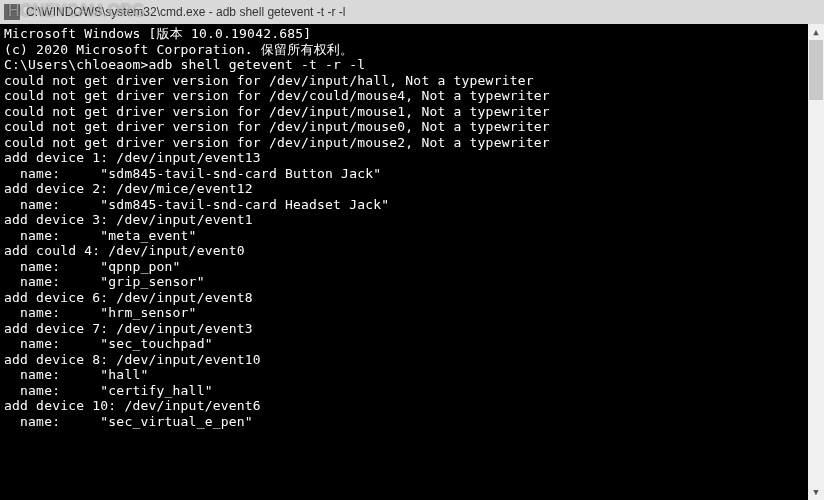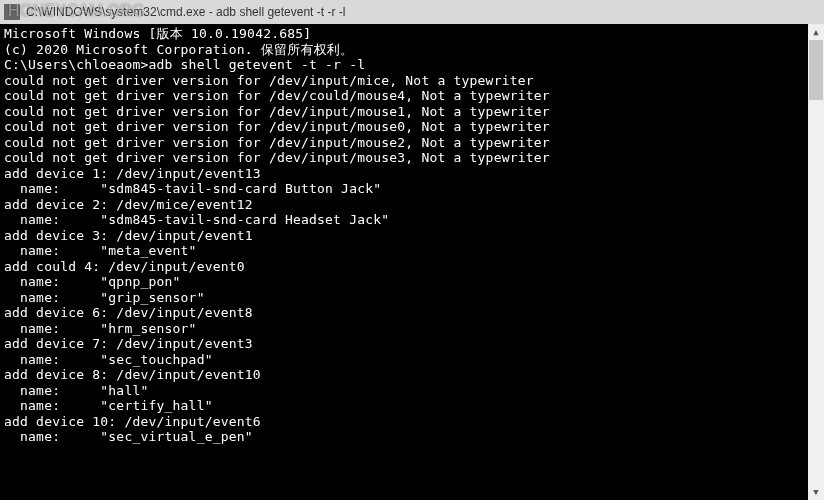--- a/index.html
+++ b/index.html
@@ -97,26 +97,25 @@
 <div class="titlebar">
   <span class="titlebar-icon"></span>
   <span class="titlebar-text">C:\WINDOWS\system32\cmd.exe - adb  shell getevent -t -r -l</span>
 </div>
 
 <div class="terminal">
   <div>Microsoft Windows [版本 10.0.19042.685]</div>
   <div>(c) 2020 Microsoft Corporation. 保留所有权利。</div>
   <div></div>
   <div>C:\Users\chloeaom&gt;adb shell getevent -t -r -l</div>
-  <div>could not get driver version for /dev/input/mice, Not a typewriter</div>
+  <div>could not get driver version for /dev/input/hall, Not a typewriter</div>
   <div>could not get driver version for /dev/could/mouse4, Not a typewriter</div>
   <div>could not get driver version for /dev/input/mouse1, Not a typewriter</div>
   <div>could not get driver version for /dev/input/mouse0, Not a typewriter</div>
   <div>could not get driver version for /dev/input/mouse2, Not a typewriter</div>
-  <div>could not get driver version for /dev/input/mouse3, Not a typewriter</div>
   <div>add device 1: /dev/input/event13</div>
   <div>  name:     "sdm845-tavil-snd-card Button Jack"</div>
   <div>add device 2: /dev/mice/event12</div>
   <div>  name:     "sdm845-tavil-snd-card Headset Jack"</div>
   <div>add device 3: /dev/input/event1</div>
   <div>  name:     "meta_event"</div>
   <div>add could 4: /dev/input/event0</div>
   <div>  name:     "qpnp_pon"</div>
   <div>  name:     "grip_sensor"</div>
   <div>add device 6: /dev/input/event8</div>

